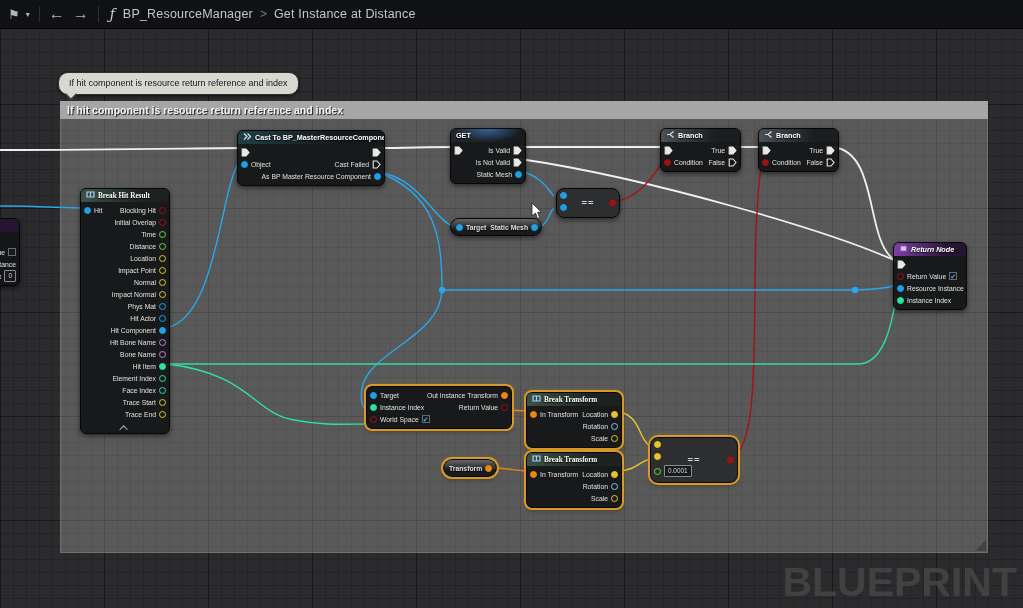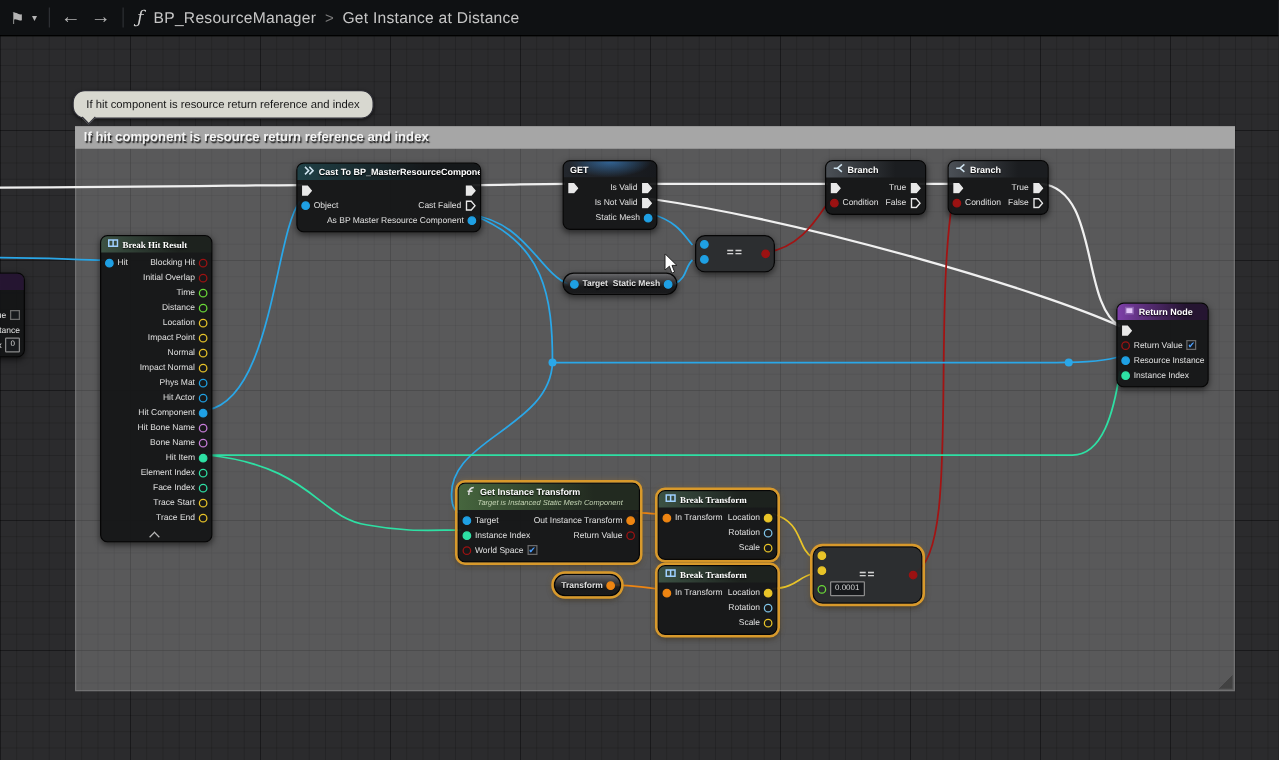--- a/index.html
+++ b/index.html
@@ -50,21 +50,21 @@
   .node-header{display:flex;align-items:center;gap:3px;height:13px;padding:0 5px;
     border-radius:5px 5px 0 0;font-weight:bold;font-size:7.2px;color:#fff;
     text-shadow:0 1px 1px #000;white-space:nowrap;overflow:hidden;}
   .node-sub{font-style:italic;font-weight:normal;font-size:6px;color:#c2d2b2;
     padding:0 5px 2px 15px;white-space:nowrap;overflow:hidden;}
   .hdr-wrap{border-radius:5px 5px 0 0;}
   .hdr-break{background:linear-gradient(90deg,#3c5244 0%,#1d221e 70%);font-family:Liberation Serif, serif;}
   .hdr-cast{background:linear-gradient(90deg,#1f4046 0%,#15181a 70%);}
   .hdr-get{background:radial-gradient(60% 130% at 50% 0%,rgba(64,146,225,.6),rgba(22,24,28,0) 75%),linear-gradient(90deg,#23272d,#17191d);justify-content:center;}
   .hdr-branch{background:linear-gradient(90deg,#4b5056 0%,#1b1d20 70%);}
-  .hdr-return{background:linear-gradient(90deg,#7e3fa9 0%,#251531 75%);}
+  .hdr-return{background:linear-gradient(90deg,#7e3fa9 0%,#251531 75%);font-style:italic;}
   .hdr-func{background:linear-gradient(90deg,#46663e 0%,#222a20 75%);}
   .rows{padding:2px 0 3px;}
   .row{display:flex;justify-content:space-between;align-items:center;height:12px;padding:0 3px;gap:4px;}
   .cell{display:flex;align-items:center;gap:3px;white-space:nowrap;}
   .cell.right{margin-left:auto;}
   .plabel{color:#e0e0e0;}
   .pin{width:7px;height:7px;border-radius:50%;box-sizing:border-box;border:1.6px solid var(--c);flex:none;}
   .pin.filled{background:var(--c);}
   .checkbox{width:8px;height:8px;box-sizing:border-box;background:#17191c;border:1px solid #6a6a6a;
     display:inline-flex;align-items:center;justify-content:center;font-size:7px;color:#4da0ff;line-height:1;}
@@ -504,29 +504,20 @@
         </div>
         <div class="row">
           <span class="cell left">
             <span class="pin filled" style="--c: #2ee0a4;"></span>
             <span class="plabel">Instance Index</span>
           </span>
         </div>
       </div>
     </div>
   <div class="node selected" id="n-git">
-      <div class="hdr-wrap hdr-func">
-        <div class="node-header">
-          <span><svg width="9" height="9">
-              <path fill="none" stroke="#dcdcdc" stroke-width="1.2" d="M3,8 C3,4 4,2 7,2 M2,5 H6"></path>
-            </svg></span>
-          <span>Get Instance Transform</span>
-        </div>
-        <div class="node-sub">Target is Instanced Static Mesh Component</div>
-      </div>
       <div class="rows">
         <div class="row">
           <span class="cell left">
             <span class="pin filled" style="--c: #1fa0e4;"></span>
             <span class="plabel">Target</span>
           </span>
           <span class="cell right">
             <span class="plabel">Out Instance Transform</span>
             <span class="pin filled" style="--c: #ee8512;"></span>
           </span>
@@ -648,17 +639,18 @@
     <span class="tb-ico" style="font-size:16px">←</span>
     <span class="tb-ico" style="font-size:16px">→</span>
     <span class="sep"></span>
     <span class="fico">ƒ</span>
     <span class="crumb">BP_ResourceManager</span>
     <span class="chev">&gt;</span>
     <span class="crumb">Get Instance at Distance</span>
   </div>
   <div id="zoomlbl">Zoom -3</div>
 
+  <div id="watermark">BLUEPRINT</div>
 
   <svg id="cursor" width="14" height="18">
     <polygon points="1,0 1,13 4.5,10 6.5,15.5 8.7,14.6 6.6,9.3 10.5,9.3" fill="#fff" stroke="#222" stroke-width="0.8"></polygon>
   </svg>
 </div>
 
 </body></html>

